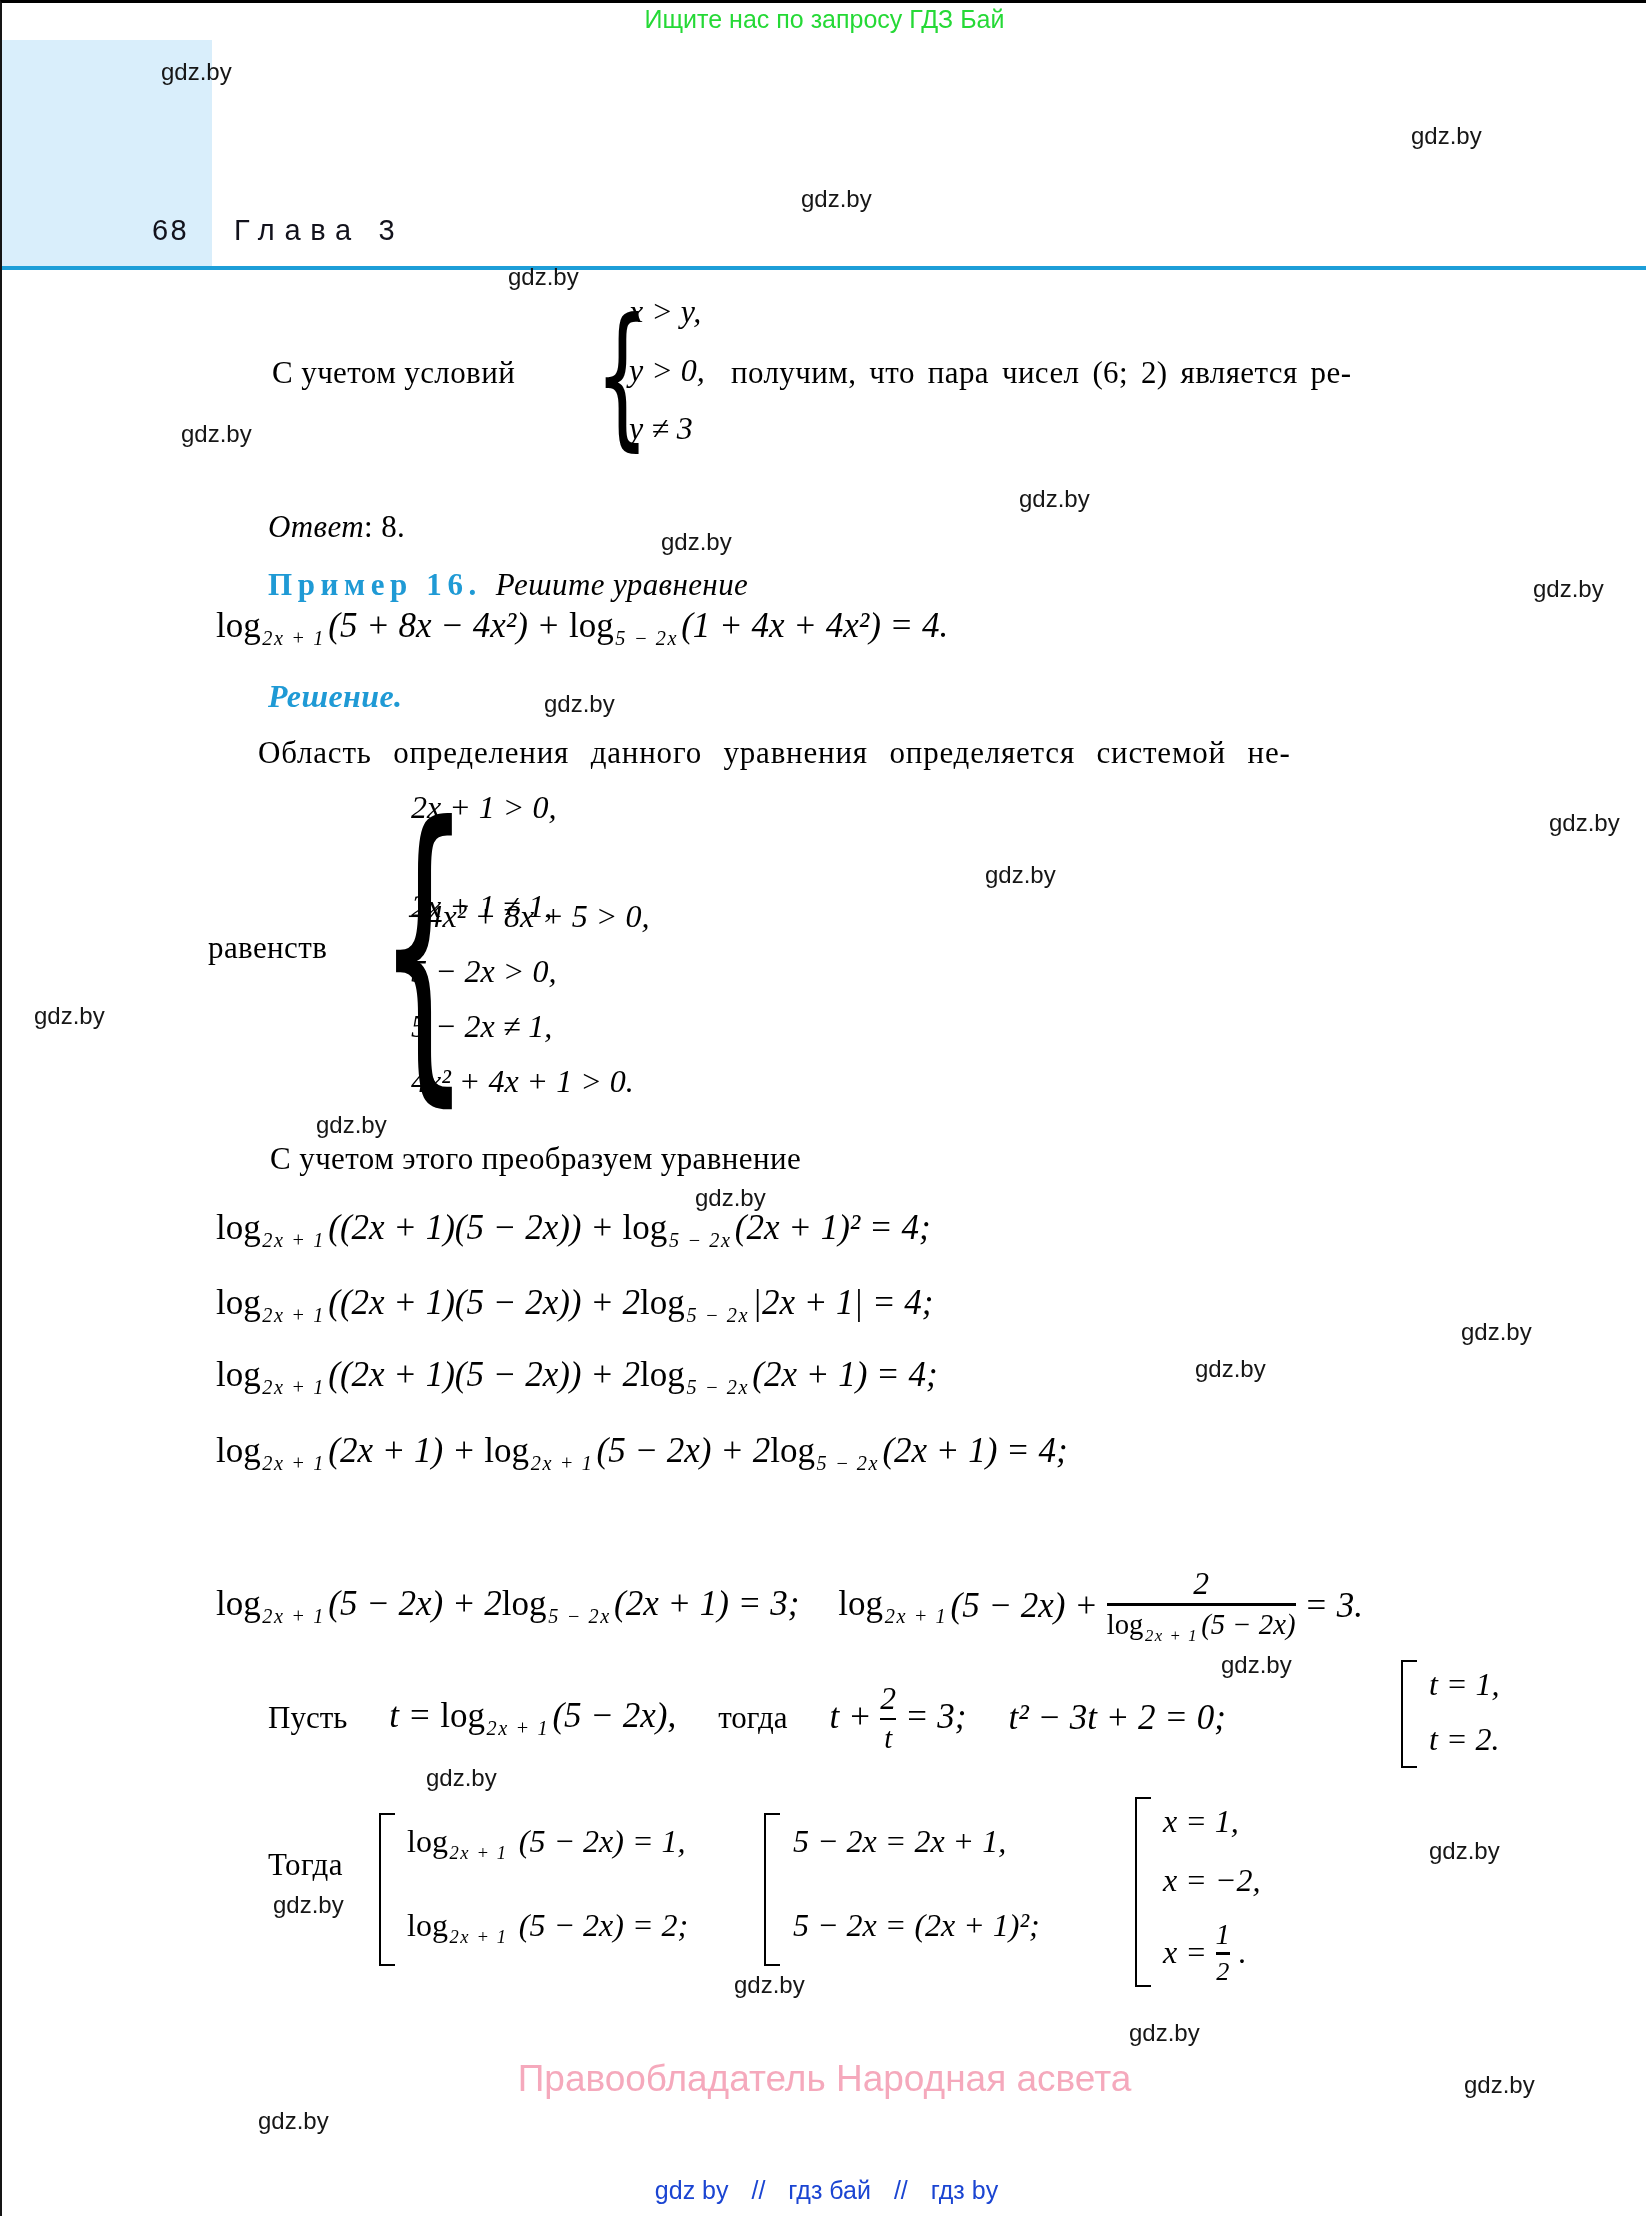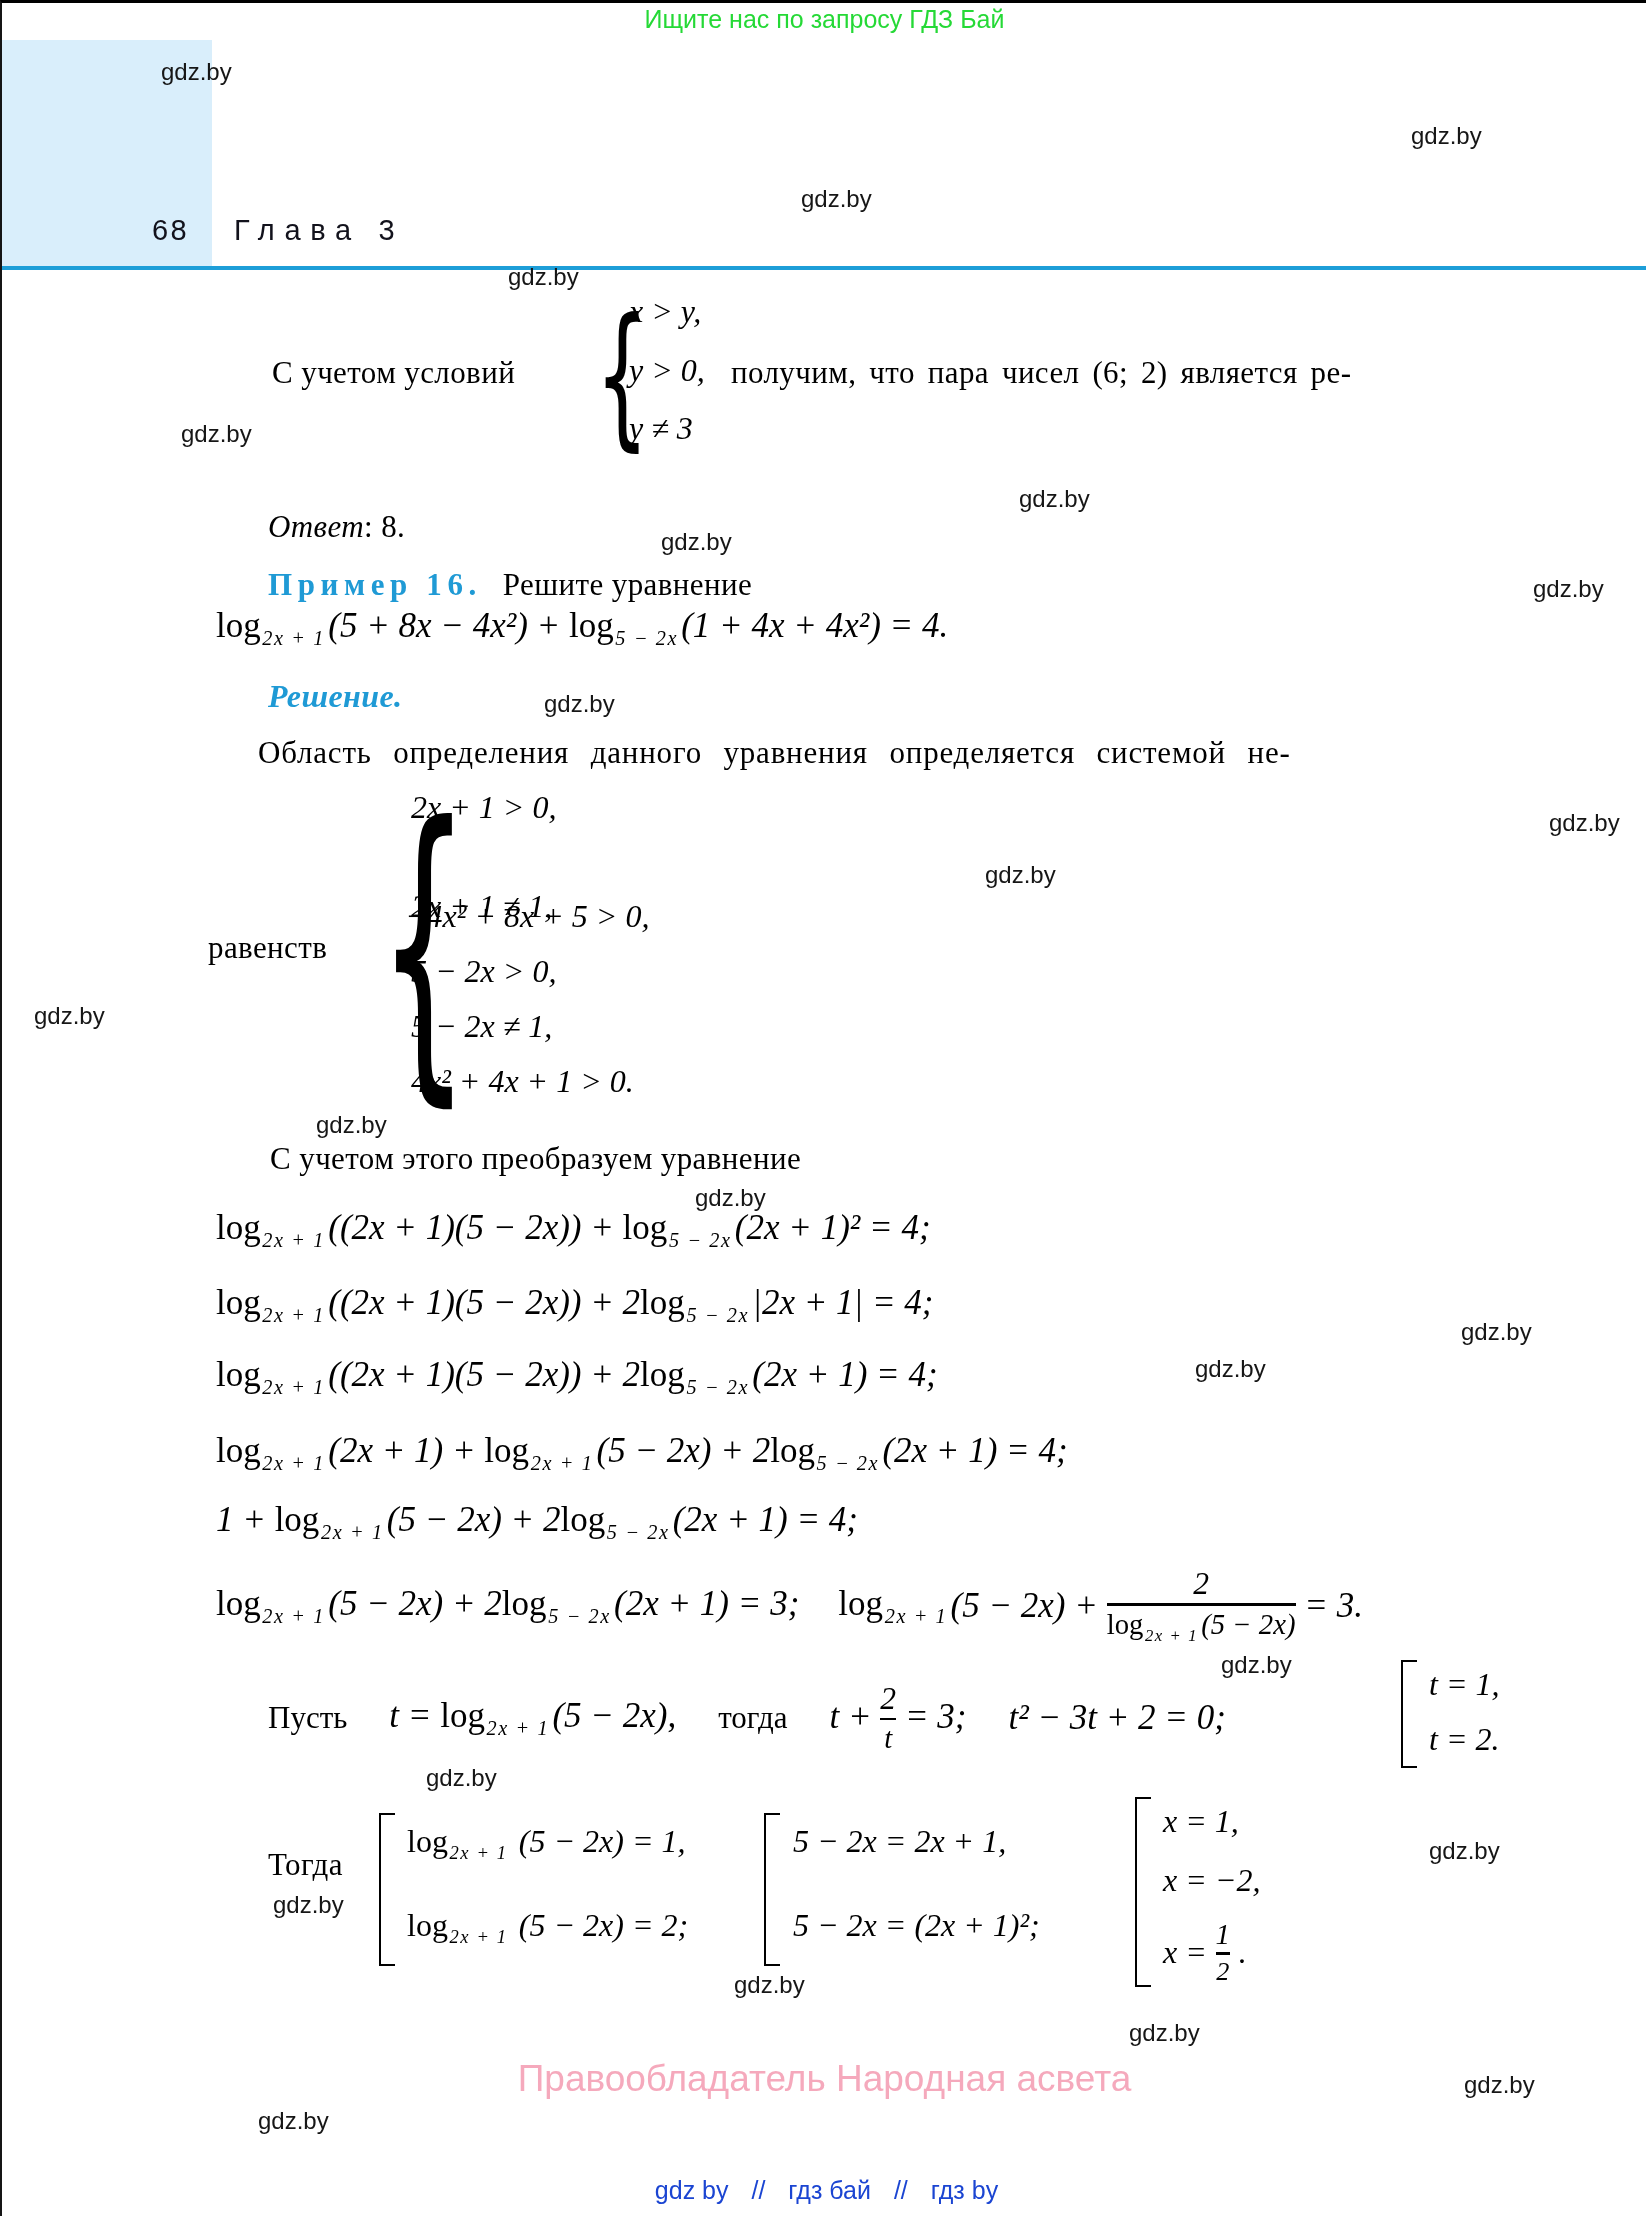--- a/index.html
+++ b/index.html
@@ -87,42 +87,41 @@
   <span class="wm" style="left:256px;top:2104px;">gdz.by</span>
 
   <span class="bodytext" style="left:270px;top:352px;">С учетом условий</span>
   <span class="curly" style="left:593px;top:295px;font-size:155px;">{</span>
   <span class="mathline" style="left:627px;top:290px;">x &gt; y,</span>
   <span class="mathline" style="left:627px;top:349px;">y &gt; 0,</span>
   <span class="mathline" style="left:627px;top:407px;">y ≠ 3</span>
   <span class="bodytext" style="left:729px;top:352px;word-spacing:4.8px;">получим, что пара чисел (6; 2) является ре-</span>
   <span class="bodytext" style="left:266px;top:506px;"><span class="ital">Ответ</span><span>: 8.</span></span>
 
-  <span class="bodytext" style="left:266px;top:564px;"><span class="cyan exlabel">Пример 16.</span><span style="margin-left:21px;">Решите уравнение</span></span>
+  <span class="bodytext" style="left:266px;top:564px;"><span class="cyan exlabel">Пример 16.</span><span style="margin-left:14px;font-style:italic;">Решите уравнение</span></span>
   <span class="eqrow" style="left:214px;top:603px;"><span class="mlog">log<sub>2x + 1</sub></span><span class="mit">(5 + 8x − 4x²) + </span><span class="mlog">log<sub>5 − 2x</sub></span><span class="mit">(1 + 4x + 4x²) = 4.</span></span>
 
   <span class="bodytext soltext cyan ital" style="left:266px;top:675px;">Решение.</span>
   <span class="bodytext" style="left:256px;top:732px;font-size:31px;letter-spacing:0.8px;word-spacing:13px;">Область определения данного уравнения определяется системой не-</span>
 
   <span class="bodytext" style="left:206px;top:927px;">равенств</span>
   <span class="curly" style="left:376px;top:783px;font-size:321px;transform:scaleX(.45);">{</span>
   <span class="mathline" style="left:409px;top:786px;">2x + 1 &gt; 0,</span>
   <span class="mathline" style="left:409px;top:841px;margin-top:44px;">2x + 1 ≠ 1,</span>
   <span class="mathline" style="left:403px;top:895px;">−4x² + 8x + 5 &gt; 0,</span>
   <span class="mathline" style="left:409px;top:950px;">5 − 2x &gt; 0,</span>
   <span class="mathline" style="left:409px;top:1005px;">5 − 2x ≠ 1,</span>
   <span class="mathline" style="left:409px;top:1060px;">4x² + 4x + 1 &gt; 0.</span>
 
   <span class="bodytext" style="left:268px;top:1138px;">С учетом этого преобразуем уравнение</span>
 
   <span class="eqrow" style="left:214px;top:1205px;"><span class="mlog">log<sub>2x + 1</sub></span><span class="mit">((2x + 1)(5 − 2x)) + </span><span class="mlog">log<sub>5 − 2x</sub></span><span class="mit">(2x + 1)² = 4;</span></span>
   <span class="eqrow" style="left:214px;top:1280px;"><span class="mlog">log<sub>2x + 1</sub></span><span class="mit">((2x + 1)(5 − 2x)) + 2</span><span class="mlog">log<sub>5 − 2x</sub></span><span class="mit">|2x + 1| = 4;</span></span>
   <span class="eqrow" style="left:214px;top:1352px;"><span class="mlog">log<sub>2x + 1</sub></span><span class="mit">((2x + 1)(5 − 2x)) + 2</span><span class="mlog">log<sub>5 − 2x</sub></span><span class="mit">(2x + 1) = 4;</span></span>
   <span class="eqrow" style="left:214px;top:1428px;"><span class="mlog">log<sub>2x + 1</sub></span><span class="mit">(2x + 1) + </span><span class="mlog">log<sub>2x + 1</sub></span><span class="mit">(5 − 2x) + 2</span><span class="mlog">log<sub>5 − 2x</sub></span><span class="mit">(2x + 1) = 4;</span></span>
-  <span class="eqrow" style="left:214px;top:1497px;"><span class="mit">1 + </span><span class="mlog">log<sub>2x + 1</sub></span><span class="mit">(5 − 2x) + 2</span><span class="mlog">log<sub>5 − 2x</sub></span><span class="mit">(2x + 1) = 4;</span></span>
   <div class="eqrow-flex" style="left:214px;top:1554px;height:97px;gap:39px;">
     <span><span class="mlog">log<sub>2x + 1</sub></span><span class="mit">(5 − 2x) + 2</span><span class="mlog">log<sub>5 − 2x</sub></span><span class="mit">(2x + 1) = 3;</span></span>
     <span style="display:inline-flex;align-items:center;">
         <span class="mlog">log<sub>2x + 1</sub></span>
         <span class="mit">(5 − 2x) + </span>
         <span class="frac">
           <span class="fnum"><span class="mit">2</span></span>
           <span class="fbar"></span>
           <span class="fden"><span class="mlog">log<sub>2x + 1</sub></span><span class="mit">(5 − 2x)</span></span>
         </span>

